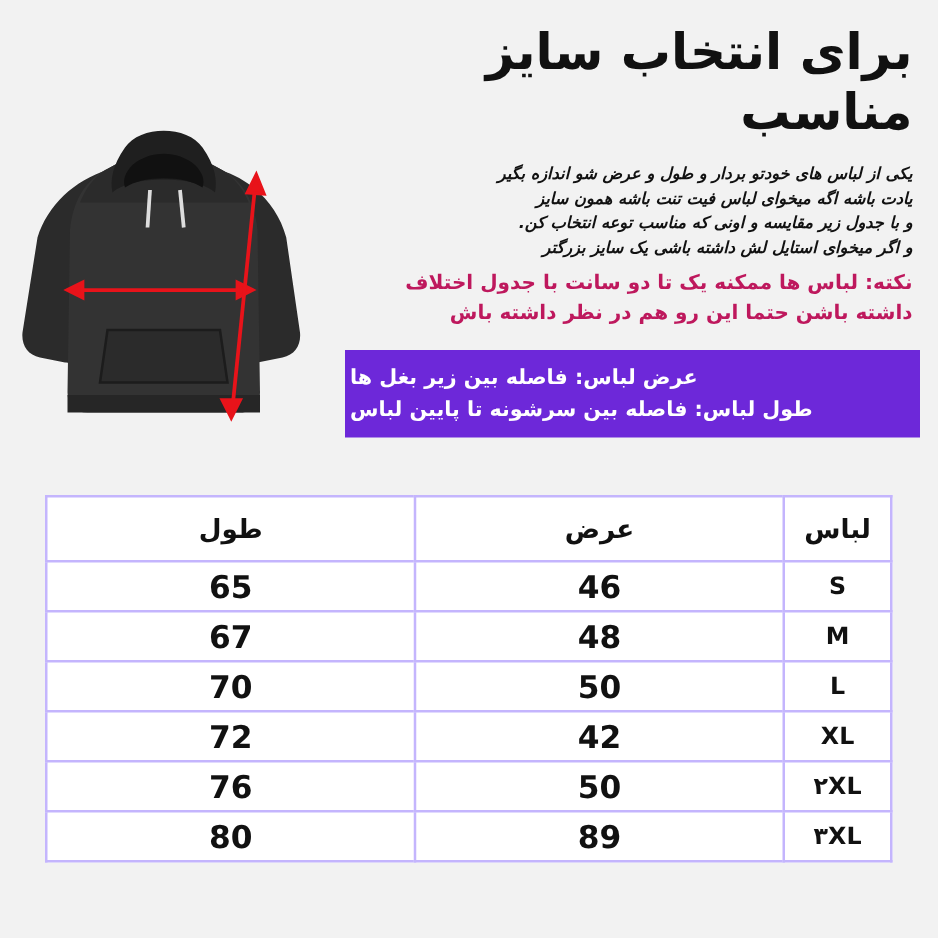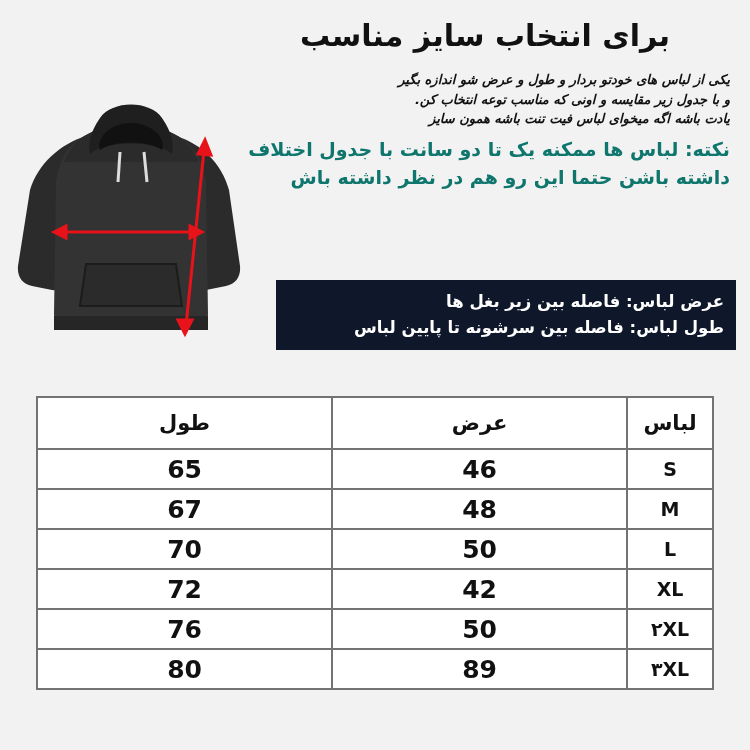--- a/index.html
+++ b/index.html
@@ -19,55 +19,54 @@
   
   .top-area {
     position: absolute;
     top: 0; right: 0;
     width: 510px;
     padding: 14px 14px 0 0;
     text-align: right;
     direction: rtl;
   }
   .headline {
-    font-size: 30px;
+    font-size: 40px;
     font-weight: bold;
     color: #111;
     line-height: 1.2;
     margin: 4px 6px 8px 0;
     letter-spacing: -0.2px;
-    text-align: center;
   }
   .para {
     font-size: 13px;
     font-weight: bold;
     color: #111;
     line-height: 1.5;
     margin: 16px 6px 0 0;
     font-style: italic;
   }
   .para div { white-space: nowrap; }
   .note {
-    font-size: 19px;
-    font-weight: bold;
-    color: #0f766e;
+    font-size: 16px;
+    font-weight: bold;
+    color: #be185d;
     line-height: 1.5;
     margin: 6px 6px 0 0;
   }
   .note div { white-space: nowrap; }
 
   
   .red-box {
     position: absolute;
     top: 280px; right: 14px;
     width: 460px;
-    background: #0f172a;
+    background: #6d28d9;
     color: #fff;
-    padding: 9px 12px 10px 18px;
-    text-align: right;
+    padding: 9px 12px 10px 4px;
+    text-align: left;
     direction: rtl;
   }
   .red-box div {
     font-size: 16.5px;
     font-weight: bold;
     line-height: 1.55;
     white-space: nowrap;
   }
 
   
@@ -85,21 +84,21 @@
     width: 678px;
   }
   table.size-table {
     border-collapse: collapse;
     width: 678px;
     background: #fff;
     direction: rtl;
   }
   table.size-table th,
   table.size-table td {
-    border: 2px solid #737373;
+    border: 2px solid #c4b5fd;
     text-align: center;
     color: #111;
     font-weight: bold;
   }
   table.size-table thead th {
     height: 52px;
     font-size: 21px;
   }
   table.size-table tbody td {
     height: 40px;
@@ -112,22 +111,23 @@
 </style>
 </head>
 <body>
 
 <div id="page">
 
   <div class="top-area">
     <div class="headline">برای انتخاب سایز مناسب</div>
     <div class="para">
       <div>یکی از لباس های خودتو بردار و طول و عرض شو اندازه بگیر</div>
+      <div>یادت باشه اگه میخوای لباس فیت تنت باشه همون سایز</div>
       <div>و با جدول زیر مقایسه و اونی که مناسب توعه انتخاب کن.</div>
-      <div>یادت باشه اگه میخوای لباس فیت تنت باشه همون سایز</div>
+      <div>و اگر میخوای استایل لش داشته باشی یک سایز بزرگتر</div>
     </div>
     <div class="note">
       <div>نکته: لباس ها ممکنه یک تا دو سانت با جدول اختلاف</div>
       <div>داشته باشن حتما این رو هم در نظر داشته باش</div>
     </div>
   </div>
 
   <div class="red-box">
     <div>عرض لباس: فاصله بین زیر بغل ها</div>
     <div>طول لباس: فاصله بین سرشونه تا پایین لباس</div>

